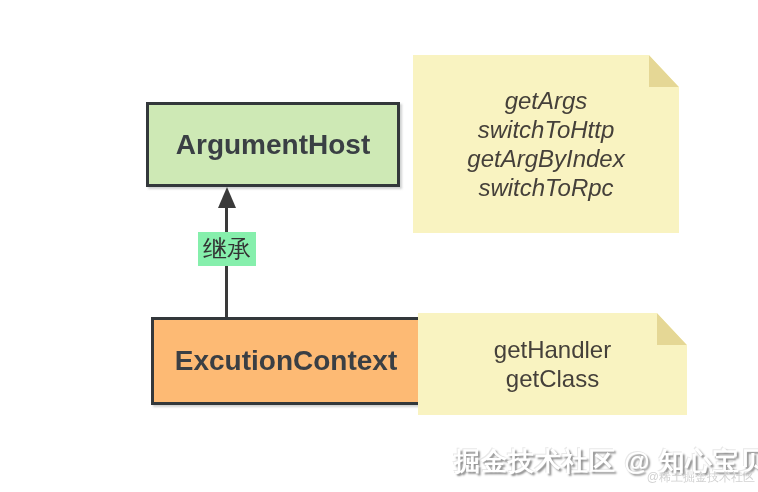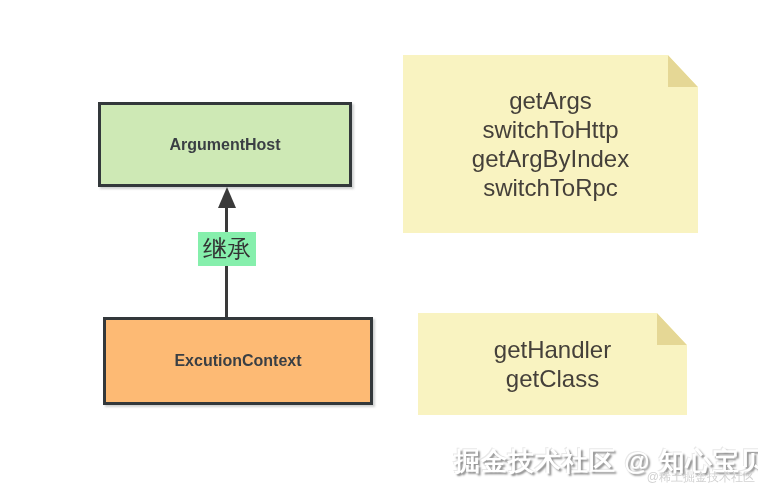--- a/index.html
+++ b/index.html
@@ -17,24 +17,25 @@
   }
 
   
   .class-box {
     position: absolute;
     border: 3px solid #33383b;
     box-shadow: 2px 2px 2px rgba(150,155,155,0.45);
     display: flex;
     align-items: center;
     justify-content: center;
-    font-size: 16px;
+    font-size: 28px;
     font-weight: 700;
     color: #3a3f44;
     box-sizing: border-box;
+    margin-left: 48px;
   }
   .box-parent {
     left: 98px; top: 102px;
     width: 254px; height: 85px;
     background: #cee9b5;
   }
   .box-child {
     left: 103px; top: 317px;
     width: 270px; height: 88px;
     background: #fdba74;
@@ -72,22 +73,22 @@
     background: #f9f3c1;
     clip-path: polygon(0 0, calc(100% - 30px) 0, 100% 32px, 100% 100%, 0 100%);
     display: flex;
     flex-direction: column;
     align-items: center;
     justify-content: center;
     color: #45403a;
     font-size: 24px;
   }
   .note-top {
-    left: 403px; top: 55px;
-    width: 295px; height: 178px;
+    left: 413px; top: 55px;
+    width: 266px; height: 178px; font-style: italic;
   }
   .note-bottom {
     left: 418px; top: 313px;
     width: 269px; height: 102px;
   }
   .note .fold {
     position: absolute;
     top: 0; right: 0;
     width: 30px; height: 32px;
     background: #e5d795;

